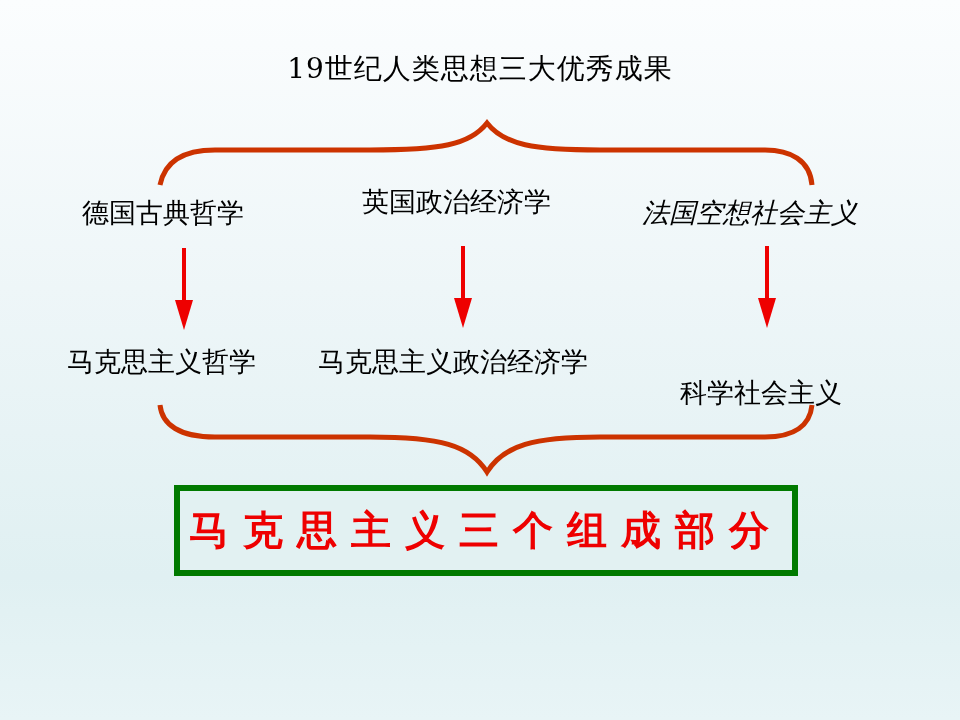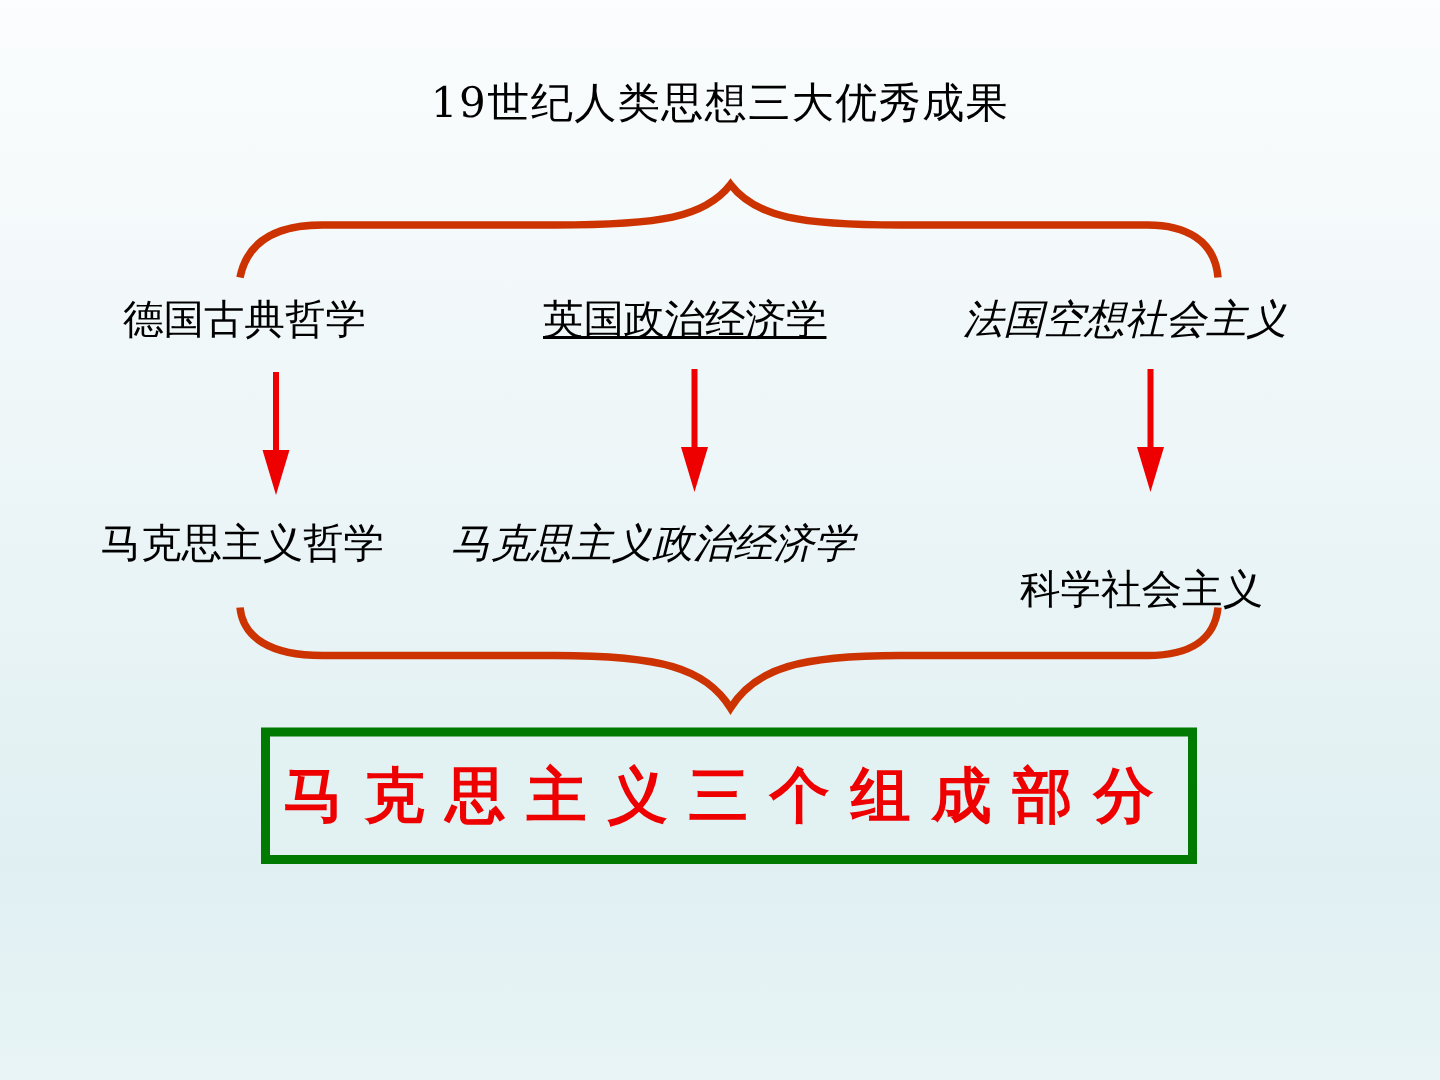--- a/index.html
+++ b/index.html
@@ -45,22 +45,22 @@
   </g>
   <g>
     <line x1="767" y1="246" x2="767" y2="303" stroke="#ee0000" stroke-width="4"></line>
     <polygon points="758,298 776,298 767,328" fill="#ee0000"></polygon>
   </g>
 
   <path d="M160 405 C 162 425, 180 437, 215 437 L 370 437 C 440 437, 470 445, 487 472 C 504 445, 534 437, 600 437 L 765 437 C 795 437, 810 425, 812 405" fill="none" stroke="#cc3300" stroke-width="5"></path>
 </svg>
 
 <div class="label" style="left:82px; top:195px;">德国古典哲学</div>
-<div class="label" style="left:362px; top:195px;text-decoration:underline;">英国政治经济学</div>
+<div class="label" style="left:362px; top:184px;">英国政治经济学</div>
 <div class="label" style="left:642px; top:195px;font-style:italic;">法国空想社会主义</div>
 
 <div class="label" style="left:67px; top:344px;">马克思主义哲学</div>
-<div class="label" style="left:300px; top:344px;font-style:italic;">马克思主义政治经济学</div>
+<div class="label" style="left:318px; top:344px;">马克思主义政治经济学</div>
 <div class="label" style="left:680px; top:330px;margin-top:45px;">科学社会主义</div>
 
 <div class="box">
   <span>马克思主义三个组成部分</span>
 </div>
 
 </body></html>

